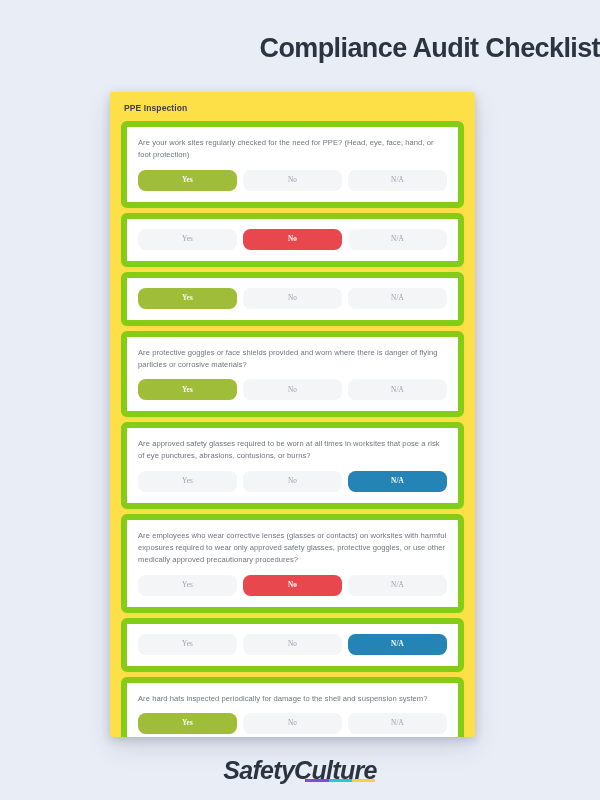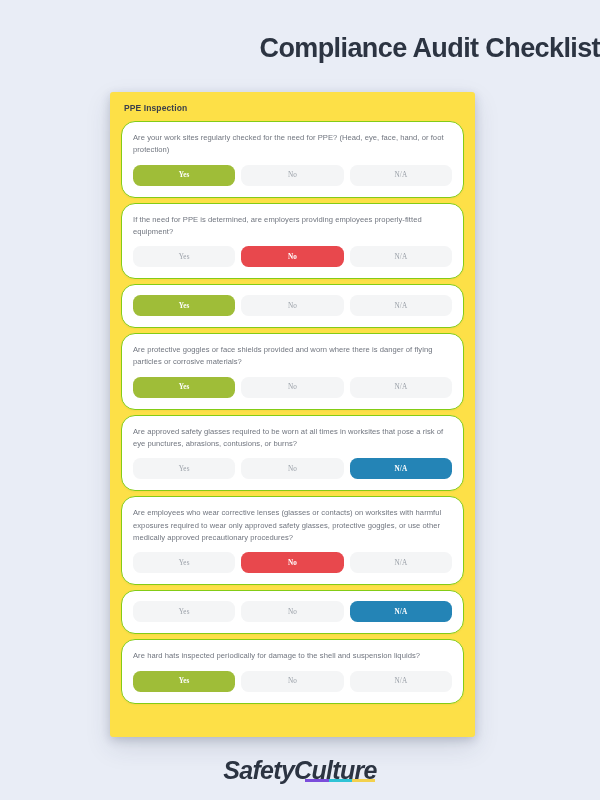--- a/index.html
+++ b/index.html
@@ -59,22 +59,22 @@
   }
 
   #question-list {
     padding: 0 11px 10px 11px;
     display: flex;
     flex-direction: column;
     gap: 5px;
   }
 
   .question-card {
-    border: 1px solid #84cc16;
-    border-radius: 14px;
+    border: 6px solid #84cc16;
+    border-radius: 6px;
     background: #ffffff;
     padding: 10px 11px 11px 11px;
     box-shadow: 0 1px 2px rgba(0,0,0,0.035);
     box-sizing: border-box;
   }
 
   .question-text {
     font-size: 7.6px;
     line-height: 1.62;
     color: #70757f;
@@ -167,21 +167,20 @@
     <div id="question-list">
         <div class="question-card">
           <div class="question-text">Are your work sites regularly checked for the need for PPE? (Head, eye, face, hand, or foot protection)</div>
           <div class="answer-row">
             <div class="answer-btn sel-yes" aria-pressed="true">Yes</div>
             <div class="answer-btn">No</div>
             <div class="answer-btn">N/A</div>
           </div>
         </div>
         <div class="question-card">
-          <div class="question-text">If the need for PPE is determined, are employers providing employees properly-fitted equipment?</div>
           <div class="answer-row">
             <div class="answer-btn">Yes</div>
             <div class="answer-btn sel-no" aria-pressed="true">No</div>
             <div class="answer-btn">N/A</div>
           </div>
         </div>
         <div class="question-card">
           <div class="answer-row">
             <div class="answer-btn sel-yes" aria-pressed="true">Yes</div>
             <div class="answer-btn">No</div>
@@ -213,21 +212,21 @@
           </div>
         </div>
         <div class="question-card">
           <div class="answer-row">
             <div class="answer-btn">Yes</div>
             <div class="answer-btn">No</div>
             <div class="answer-btn sel-na" aria-pressed="true">N/A</div>
           </div>
         </div>
         <div class="question-card">
-          <div class="question-text">Are hard hats inspected periodically for damage to the shell and suspension liquids?</div>
+          <div class="question-text">Are hard hats inspected periodically for damage to the shell and suspension system?</div>
           <div class="answer-row">
             <div class="answer-btn sel-yes" aria-pressed="true">Yes</div>
             <div class="answer-btn">No</div>
             <div class="answer-btn">N/A</div>
           </div>
         </div>
       </div>
 
   </div>
 

